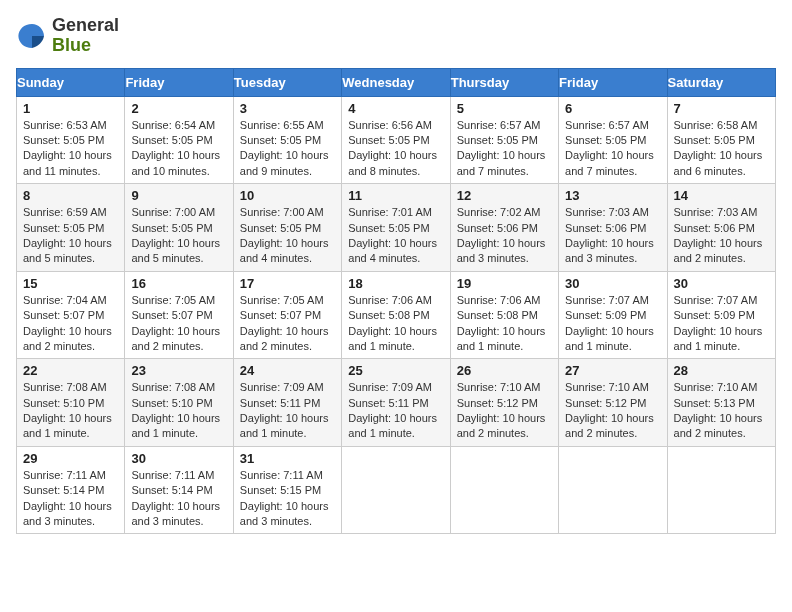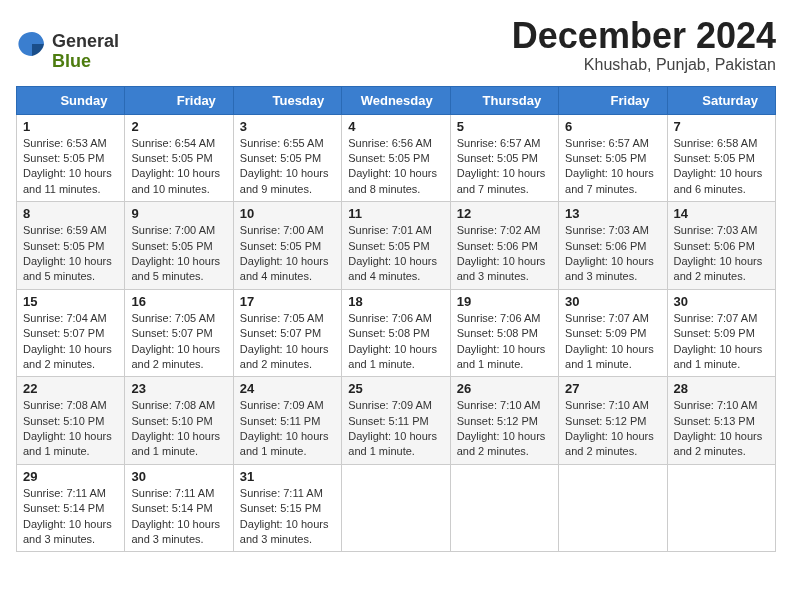--- a/index.html
+++ b/index.html
@@ -18,21 +18,20 @@
     }
     .logo {
       display: flex;
       align-items: center;
       gap: 4px;
     }
     .logo-text {
       font-size: 18px;
       font-weight: bold;
       line-height: 1.1;
-      margin-top: 16px;
     }
     .logo-general { color: #333; }
     .logo-blue { color: #4d7c0f; }
     .logo-icon {
       width: 32px;
       height: 32px;
     }
     .title-block {
       text-align: right;
     }
@@ -49,22 +48,22 @@
     table {
       width: 100%;
       border-collapse: collapse;
       font-size: 11px;
     }
     thead tr th {
       background-color: #3a7ecf;
       color: #fff;
       font-weight: bold;
       font-size: 13px;
-      padding: 6px 17px;
-      text-align: right;
+      padding: 6px 0;
+      text-align: left;
       border: 1px solid #2a6ab5;
     }
     tbody tr td {
       border: 1px solid #ccc;
       vertical-align: top;
       padding: 4px 6px;
       width: 14.28%;
       min-height: 70px;
       background: #fff;
     }
@@ -93,24 +92,20 @@
 <div class="header">
   <div class="logo">
     <svg class="logo-icon" viewBox="0 0 40 40" xmlns="http://www.w3.org/2000/svg">
       <path d="M20 5 C10 5, 3 12, 3 20 C3 28, 10 35, 20 35 L20 20 L35 20 C35 12, 28 5, 20 5Z" fill="#3a7ecf"></path>
       <path d="M20 20 L35 20 C34 27, 28 33, 20 35Z" fill="#1a4e8a"></path>
     </svg>
     <div class="logo-text">
       <span class="logo-general">General</span><br>
       <span class="logo-blue">Blue</span>
     </div>
-  </div>
-  <div class="title-block">
-    <div class="month-title">December 2024</div>
-    <div class="location">Khushab, Punjab, Pakistan</div>
   </div>
 </div>
 
 <table>
   <thead>
     <tr>
       <th>Sunday</th>
       <th>Friday</th>
       <th>Tuesday</th>
       <th>Wednesday</th>

